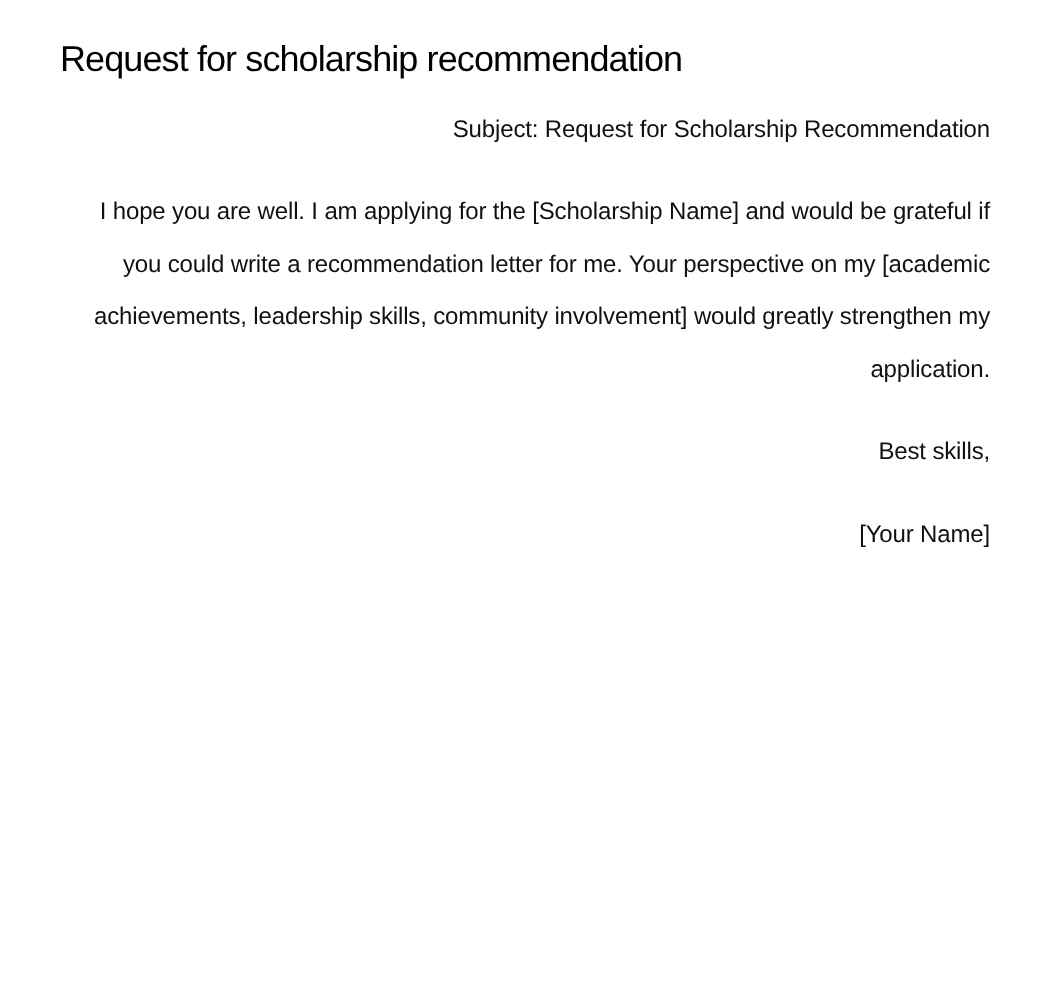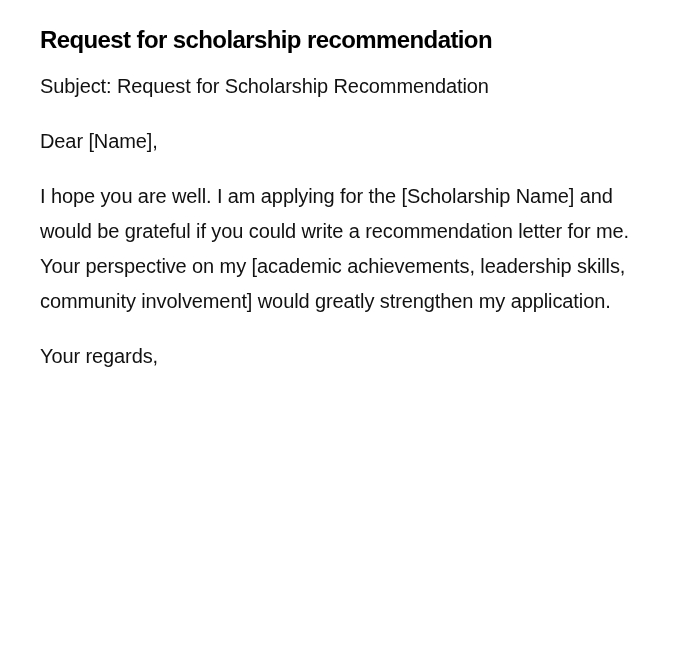--- a/index.html
+++ b/index.html
@@ -1,23 +1,23 @@
 <!DOCTYPE html>
 <html><head>
   <meta charset="utf-8">
   <style>
     html, body { margin: 0; padding: 0; background: #ffffff; }
     body { width: 700px; height: 656px; overflow: hidden; position: relative; }
     .doc { position: absolute; left: 40px; top: 24px; width: 620px; color: #111111; }
-    .title { font-family: "Liberation Sans", sans-serif; font-weight: bold; font-size: 24px; letter-spacing: -0.6px; line-height: 32px; margin: 0 0 13px 0; color: #000; }
-    .p { font-family: "Liberation Sans", sans-serif; font-size: 20px; line-height: 35px; margin: 0 0 20px 0; letter-spacing: -0.1px; color: #111; }
+    .title { font-family: "Liberation Sans", sans-serif; font-weight: normal; font-size: 24px; letter-spacing: -0.6px; line-height: 32px; margin: 0 0 13px 0; color: #000; }
+    .p { font-family: "Liberation Sans", sans-serif; font-size: 16px; line-height: 35px; margin: 0 0 20px 0; letter-spacing: -0.1px; color: #111; text-align: right; }
     .p.subject { margin-bottom: 20px; }
   </style>
 </head>
 <body>
 
 <div class="doc">
   <h1 class="title">Request for scholarship recommendation</h1>
   <p class="p subject">Subject: Request for Scholarship Recommendation</p>
-  <p class="p">Dear [Name],</p>
   <p class="p">I hope you are well. I am applying for the [Scholarship Name] and would be grateful if you could write a recommendation letter for me. Your perspective on my [academic achievements, leadership skills, community involvement] would greatly strengthen my application.</p>
-  <p class="p">Your regards,</p>
+  <p class="p">Best skills,</p>
+  <p class="p">[Your Name]</p>
 </div>
 
 </body></html>

